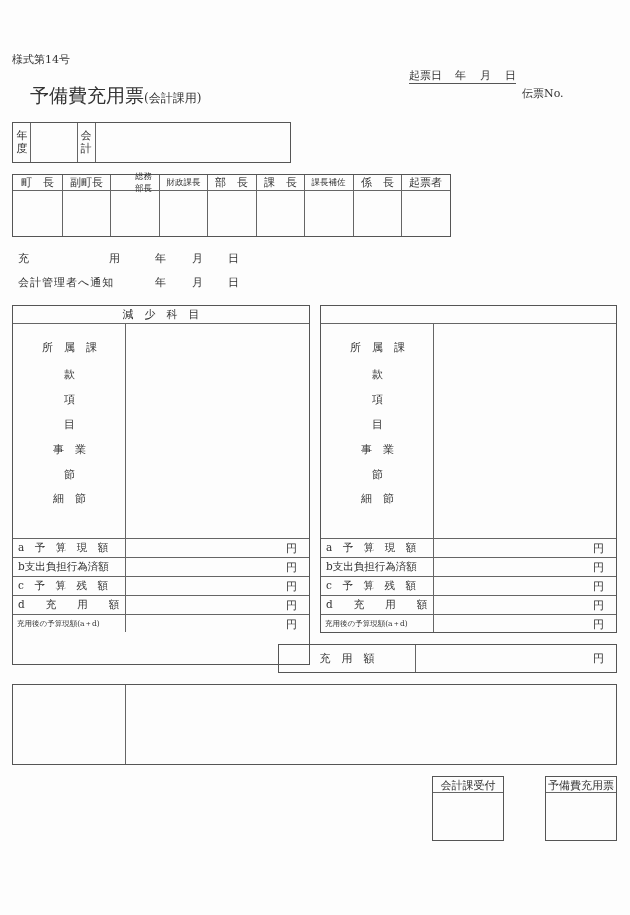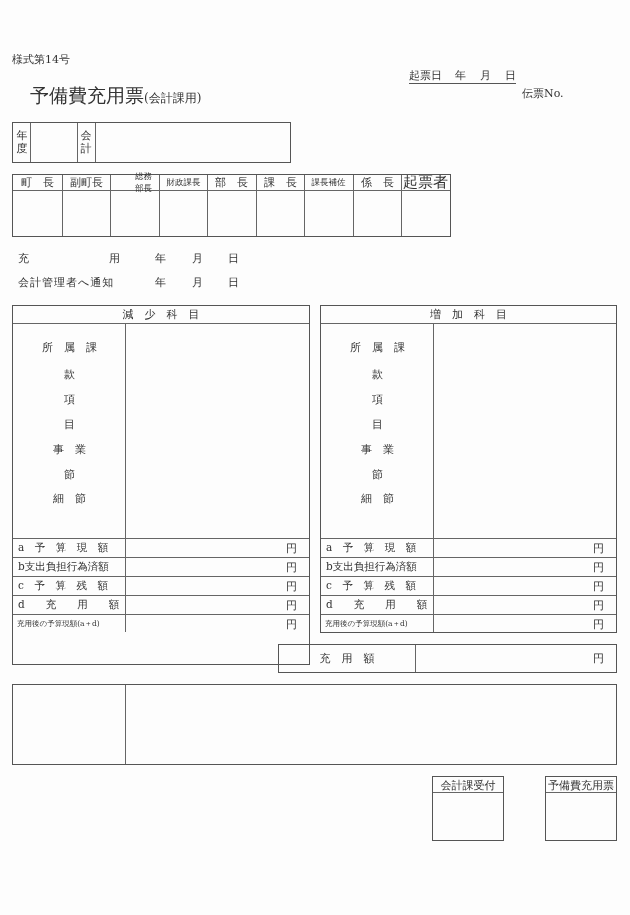--- a/index.html
+++ b/index.html
@@ -70,21 +70,21 @@
       <div class="vline" style="left: 243px; top: 0px; height: 61px;"></div>
       <div class="cell" style="left: 243px; top: 0px; width: 49px; height: 15px; font-size: 11px;">課　長</div>
       <div class="cell" style="left: 243px; top: 16px; width: 49px; height: 45px;"></div>
       <div class="vline" style="left: 291px; top: 0px; height: 61px;"></div>
       <div class="cell" style="left: 291px; top: 0px; width: 49px; height: 15px; font-size: 8.5px;">課長補佐</div>
       <div class="cell" style="left: 291px; top: 16px; width: 49px; height: 45px;"></div>
       <div class="vline" style="left: 340px; top: 0px; height: 61px;"></div>
       <div class="cell" style="left: 340px; top: 0px; width: 49px; height: 15px; font-size: 11px;">係　長</div>
       <div class="cell" style="left: 340px; top: 16px; width: 49px; height: 45px;"></div>
       <div class="vline" style="left: 388px; top: 0px; height: 61px;"></div>
-      <div class="cell" style="left: 388px; top: 0px; width: 49px; height: 15px; font-size: 15px;">起票者</div>
+      <div class="cell" style="left: 388px; top: 0px; width: 49px; height: 15px; font-size: 11px;">起票者</div>
       <div class="cell" style="left: 388px; top: 16px; width: 49px; height: 45px;"></div>
     </div>
 </div>
 
 <div class="abs t" style="left:18px;top:253px;width:230px;height:12px;">
   <span class="abs" style="left:0;">充</span>
   <span class="abs" style="left:91px;">用</span>
   <span class="abs" style="left:137px;">年</span>
   <span class="abs" style="left:174px;">月</span>
   <span class="abs" style="left:210px;">日</span>
@@ -134,21 +134,20 @@
     </div>
     <div class="hline" style="left:0;top:308px;width:296px;"></div>
     <div class="abs" style="left:0;top:309px;width:296px;height:18px;">
       <div class="amtlabel small">充用後の予算現額(a＋d)</div>
       <div class="abs" style="left:113px;top:0;width:183px;height:18px;"></div>
       <div class="yen">円</div>
     </div>
   </div>
 
 <div class="box panel" style="left:320px;top:305px;width:297px;height:328px;">
-    <div class="cell" style="left:0;top:0;width:295px;height:17px;">増　加　科　目</div>
     <div class="hline" style="left:0;top:17px;width:295px;"></div>
     <div class="vline" style="left:112px;top:18px;height:308px;"></div>
     <div class="sidelabel" style="left:0;top:34px;">所　属　課</div>
     <div class="sidelabel" style="left:0;top:61px;">款</div>
     <div class="sidelabel" style="left:0;top:86px;">項</div>
     <div class="sidelabel" style="left:0;top:111px;">目</div>
     <div class="sidelabel" style="left:0;top:136px;">事　業</div>
     <div class="sidelabel" style="left:0;top:161px;">節</div>
     <div class="sidelabel" style="left:0;top:185px;">細　節</div>
     <div class="abs" style="left:113px;top:18px;width:182px;height:214px;"></div>

